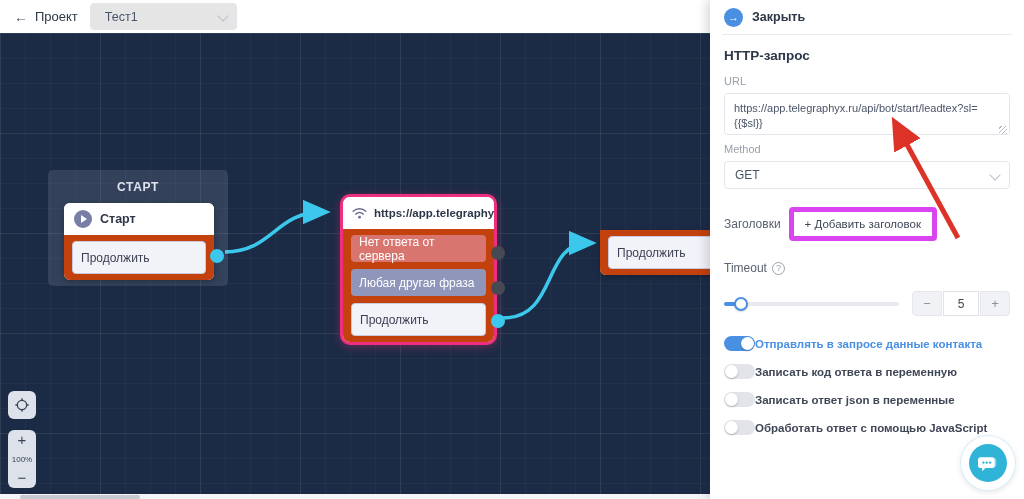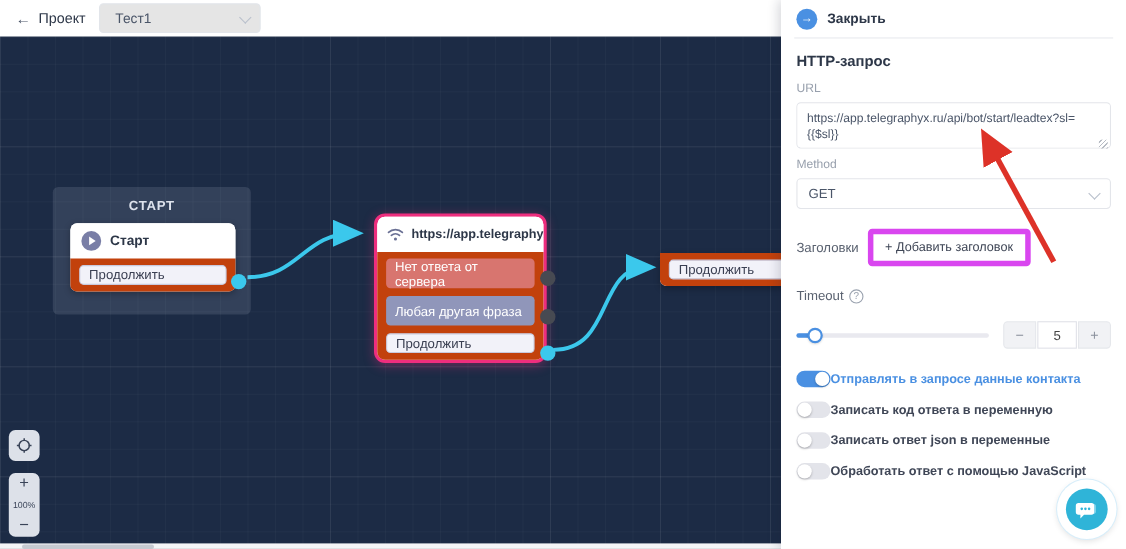--- a/index.html
+++ b/index.html
@@ -25,21 +25,21 @@
     background-size:100px 100px,100px 100px,25px 25px,25px 25px; }
 
   .wires { position:absolute; left:0; top:0; width:710px; height:466px; pointer-events:none; }
 
   
   .start-group { position:absolute; left:48px; top:137px; width:180px; height:116px; background:rgba(222,230,244,0.12); border-radius:5px; }
   .start-group-title { text-align:center; padding-top:10px; font-size:12px; font-weight:bold; letter-spacing:0.6px; color:#dde2ec; }
   .node-card { position:absolute; background:#fff; border-radius:6px; box-shadow:0 2px 6px rgba(0,0,0,0.25); overflow:visible; }
   .node-head { display:flex; align-items:center; gap:8px; padding:0 10px; height:32px; background:#fff; border-radius:6px 6px 0 0; font-size:12.5px; font-weight:bold; color:#2d3748; white-space:nowrap; overflow:hidden; }
   .node-body { background:#c2410c; border-radius:0 0 6px 6px; padding:6px 8px; display:flex; flex-direction:column; gap:7px; }
-  .out-btn { position:relative; height:18px; border-radius:4px; display:flex; align-items:center; padding:0 8px; font-size:12px; cursor:pointer; }
+  .out-btn { position:relative; height:33px; border-radius:4px; display:flex; align-items:center; padding:0 8px; font-size:12px; cursor:pointer; }
   .out-light { background:#f2f2f9; border:1px solid #c9cade; color:#3a3f52; }
   .out-red   { background:#d8756f; color:#fff; height:27px; }
   .out-slate { background:#9096ba; color:#fff; height:27px; }
 
   .start-card { left:64px; top:170px; width:150px; }
   .play-ico { width:18px; height:18px; border-radius:50%; background:#797ea6; position:relative; flex:none; }
   .play-ico::after { content:''; position:absolute; left:7px; top:5px; border-left:6px solid #fff; border-top:4px solid transparent; border-bottom:4px solid transparent; }
 
   .dot { position:absolute; width:14px; height:14px; border-radius:50%; cursor:pointer; }
   .dot-cyan { background:#3bc8ec; }

